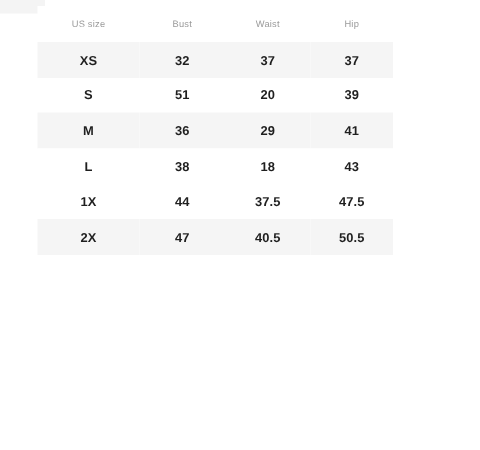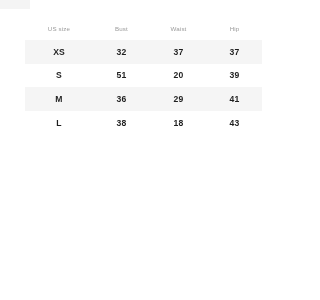--- a/index.html
+++ b/index.html
@@ -21,21 +21,21 @@
     left: 0;
     top: 0;
     width: 30px;
     height: 9px;
     background: #f4f4f4;
   }
 
   .chart-wrap {
     position: absolute;
     left: 25px;
-    top: 16px;
+    top: 4px;
     width: 237px;
   }
 
   table.size-chart {
     width: 237px;
     border-collapse: collapse;
     table-layout: fixed;
   }
 
   table.size-chart col.c-size  { width: 68px; }
@@ -112,15 +112,27 @@
         <td>36</td>
         <td>29</td>
         <td>41</td>
       </tr>
       <tr class="plain">
         <td>L</td>
         <td>38</td>
         <td>18</td>
         <td>43</td>
       </tr>
+      <tr class="plain">
+        <td>1X</td>
+        <td>44</td>
+        <td>37.5</td>
+        <td>47.5</td>
+      </tr>
+      <tr class="striped">
+        <td>2X</td>
+        <td>47</td>
+        <td>40.5</td>
+        <td>50.5</td>
+      </tr>
     </tbody>
   </table>
 </div>
 
 </body></html>

